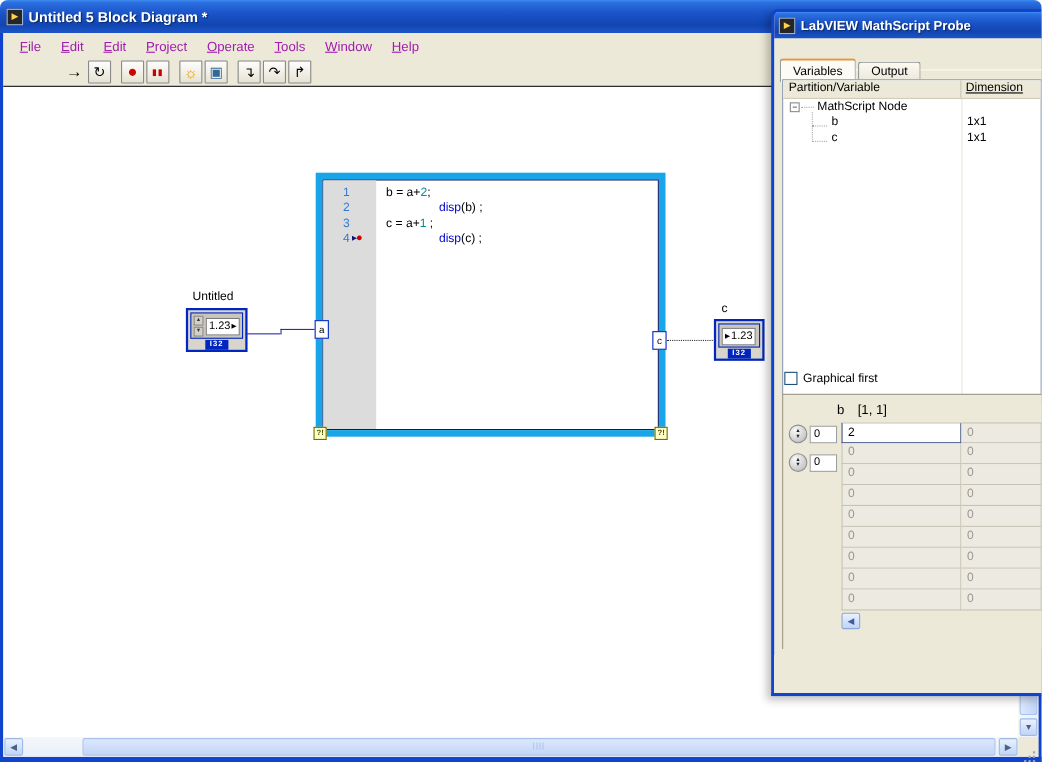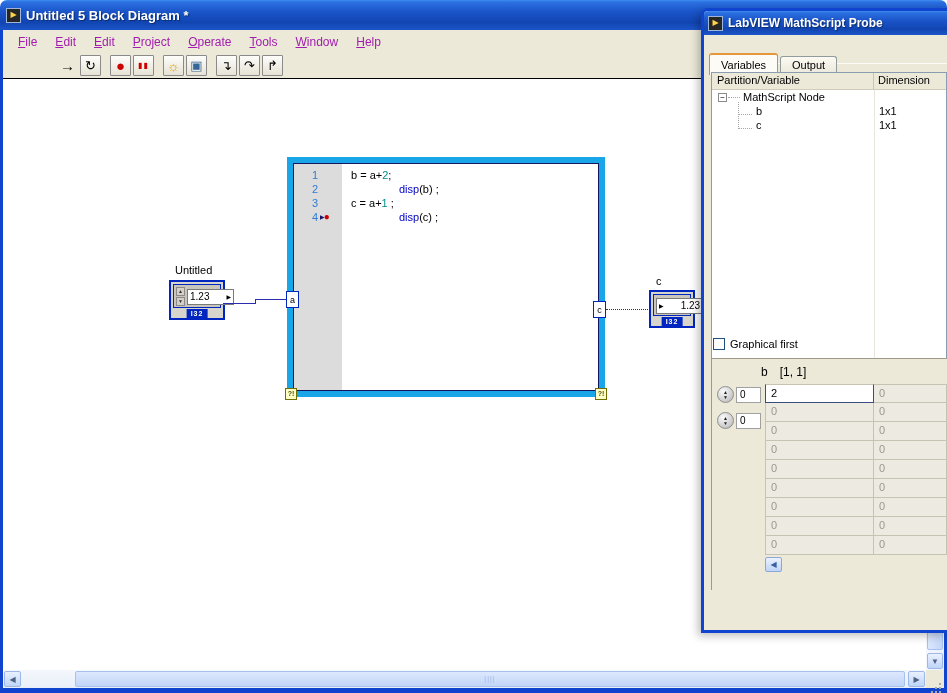--- a/index.html
+++ b/index.html
@@ -42,21 +42,21 @@
   
   .obj-label { position:absolute; font-size:11px; color:#000; }
 
   .lv-ctl { position:absolute; border:2px solid #0026BF; background:#D8D5CC; padding:2px; }
   .lv-inner { border:1px solid #0026BF; background:#C9C6BE; padding:2px 2px 1px 2px;
     display:flex; align-items:center; gap:2px; height:24px; }
   .spin2 { width:9px; display:flex; flex-direction:column; gap:1px; flex:none; }
   .sbtn { height:9px; background:#D4D0C8; border:1px solid #8A8A8A; font-size:5px;
     line-height:7px; text-align:center; color:#333; }
   .vfield { background:#fff; border:1px solid #7A7A7A; font-size:10px; height:16px;
-    line-height:14px; padding:0 2px; display:flex; align-items:center; gap:17px; color:#000; }
+    line-height:14px; padding:0 2px; display:flex; align-items:center; gap:1px; color:#000; }
   .vtri { font-size:6px; line-height:6px; color:#000; }
   .tstrip { position:absolute; bottom:0px; left:50%; transform:translateX(-50%);
     background:#0026BF; color:#fff; font-size:7px; font-weight:bold; line-height:9px;
     padding:0 4px; letter-spacing:1px; }
 
   .wire-seg { position:absolute; background:#2B2BB0; }
   .wire-dotted { position:absolute; border-top:1px dotted #333; height:0; }
 
   .ms-node { position:absolute; left:284px; top:78px; width:318px; height:240px;
     border:6px solid #18A6E8; box-shadow:inset 0 0 0 1px #15155F; background:#fff; }
@@ -116,21 +116,21 @@
   .tab { height:19px; padding:2px 11px; font-size:11px; border:1px solid #919B9C;
     border-bottom:none; border-radius:3px 3px 0 0;
     background:linear-gradient(#FCFAF2,#EAE6DA); margin-right:2px; }
   .tab.active { height:22px; border-top:2px solid #E5953A; background:#FCFBF6; padding-top:4px; }
   .tab-sep { position:absolute; left:5px; top:28px; right:0; border-top:1px solid #FCFBF6; }
 
   .tree-table { position:absolute; left:7px; top:37px; right:0; height:294px;
     background:#fff; border:1px solid #8A9CB0; font-size:11px; overflow:hidden; }
   .tt-header { height:17px; display:flex; background:#ECE9D8; border-bottom:1px solid #CFCCBC; }
   .tt-h1 { width:162px; padding:1px 5px; border-right:1px solid #C8C5B5; }
-  .tt-h2 { flex:1; padding:1px 4px; }
+  .tt-h2 { flex:1; padding:1px 4px;text-decoration:underline; }
   .tt-coldiv { position:absolute; left:162px; top:17px; bottom:0; width:1px; background:#E8E6DA; }
   .tt-row { height:14px; display:flex; align-items:center; position:relative; }
   .expander { width:9px; height:9px; border:1px solid #8A8A8A; background:#fff;
     font-size:8px; line-height:7px; text-align:center; color:#000; margin:0 1px 0 6px; flex:none; }
   .tdots { width:12px; border-bottom:1px dotted #A8A8A8; height:1px; margin-right:3px; flex:none; }
   .conn { width:14px; height:13px; border-left:1px dotted #A8A8A8;
     border-bottom:1px dotted #A8A8A8; margin:0 4px 6px 26px; flex:none; }
   .tt-label { color:#000;text-align:center; }
   .tt-dim { position:absolute; left:167px; color:#000; }
 

